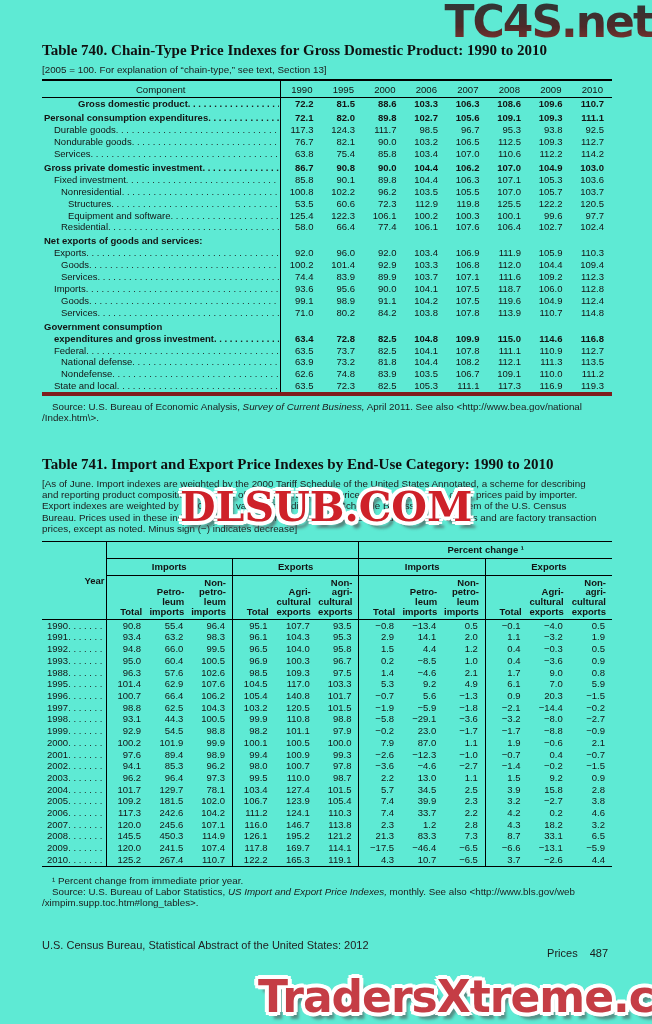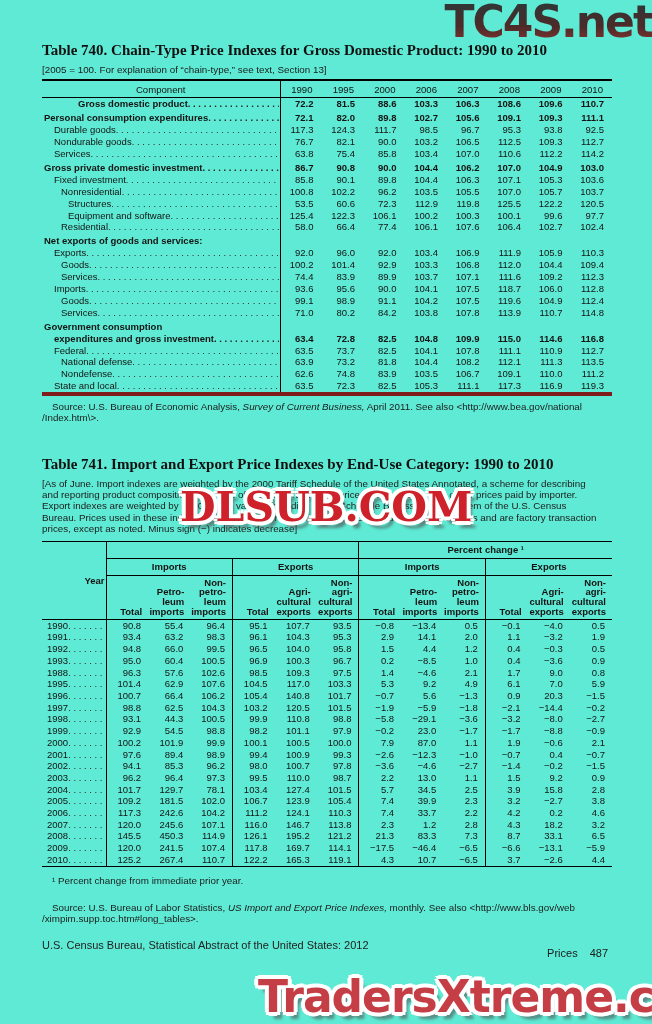--- a/index.html
+++ b/index.html
@@ -981,21 +981,21 @@
             <td class="num">10.7</td>
             <td class="num">−6.5</td>
             <td class="num vl">3.7</td>
             <td class="num">−2.6</td>
             <td class="num">4.4</td>
           </tr>
         </tbody>
     </table>
 
     <p class="footnote">¹ Percent change from immediate prior year.</p>
-    <p class="src" style="margin-top:16px;"><span>Source: U.S. Bureau of Labor Statistics, </span><i>US Import and Export Price Indexes,</i><span> monthly. See also &lt;http://www.bls.gov/web /ximpim.supp.toc.htm#long_tables&gt;.</span></p>
+    <p class="src" style="margin-top:0;"><span>Source: U.S. Bureau of Labor Statistics, </span><i>US Import and Export Price Indexes,</i><span> monthly. See also &lt;http://www.bls.gov/web /ximpim.supp.toc.htm#long_tables&gt;.</span></p>
 
   </div>
 
   <div class="page-num"><span>Prices</span><span class="n">487</span></div>
   <div class="imprint">U.S. Census Bureau, Statistical Abstract of the United States: 2012</div>
 
   <div class="wm wm-mid">DLSUB.COM</div>
   <div class="wm wm-bottom">TradersXtreme.com</div>
 
 </div>

